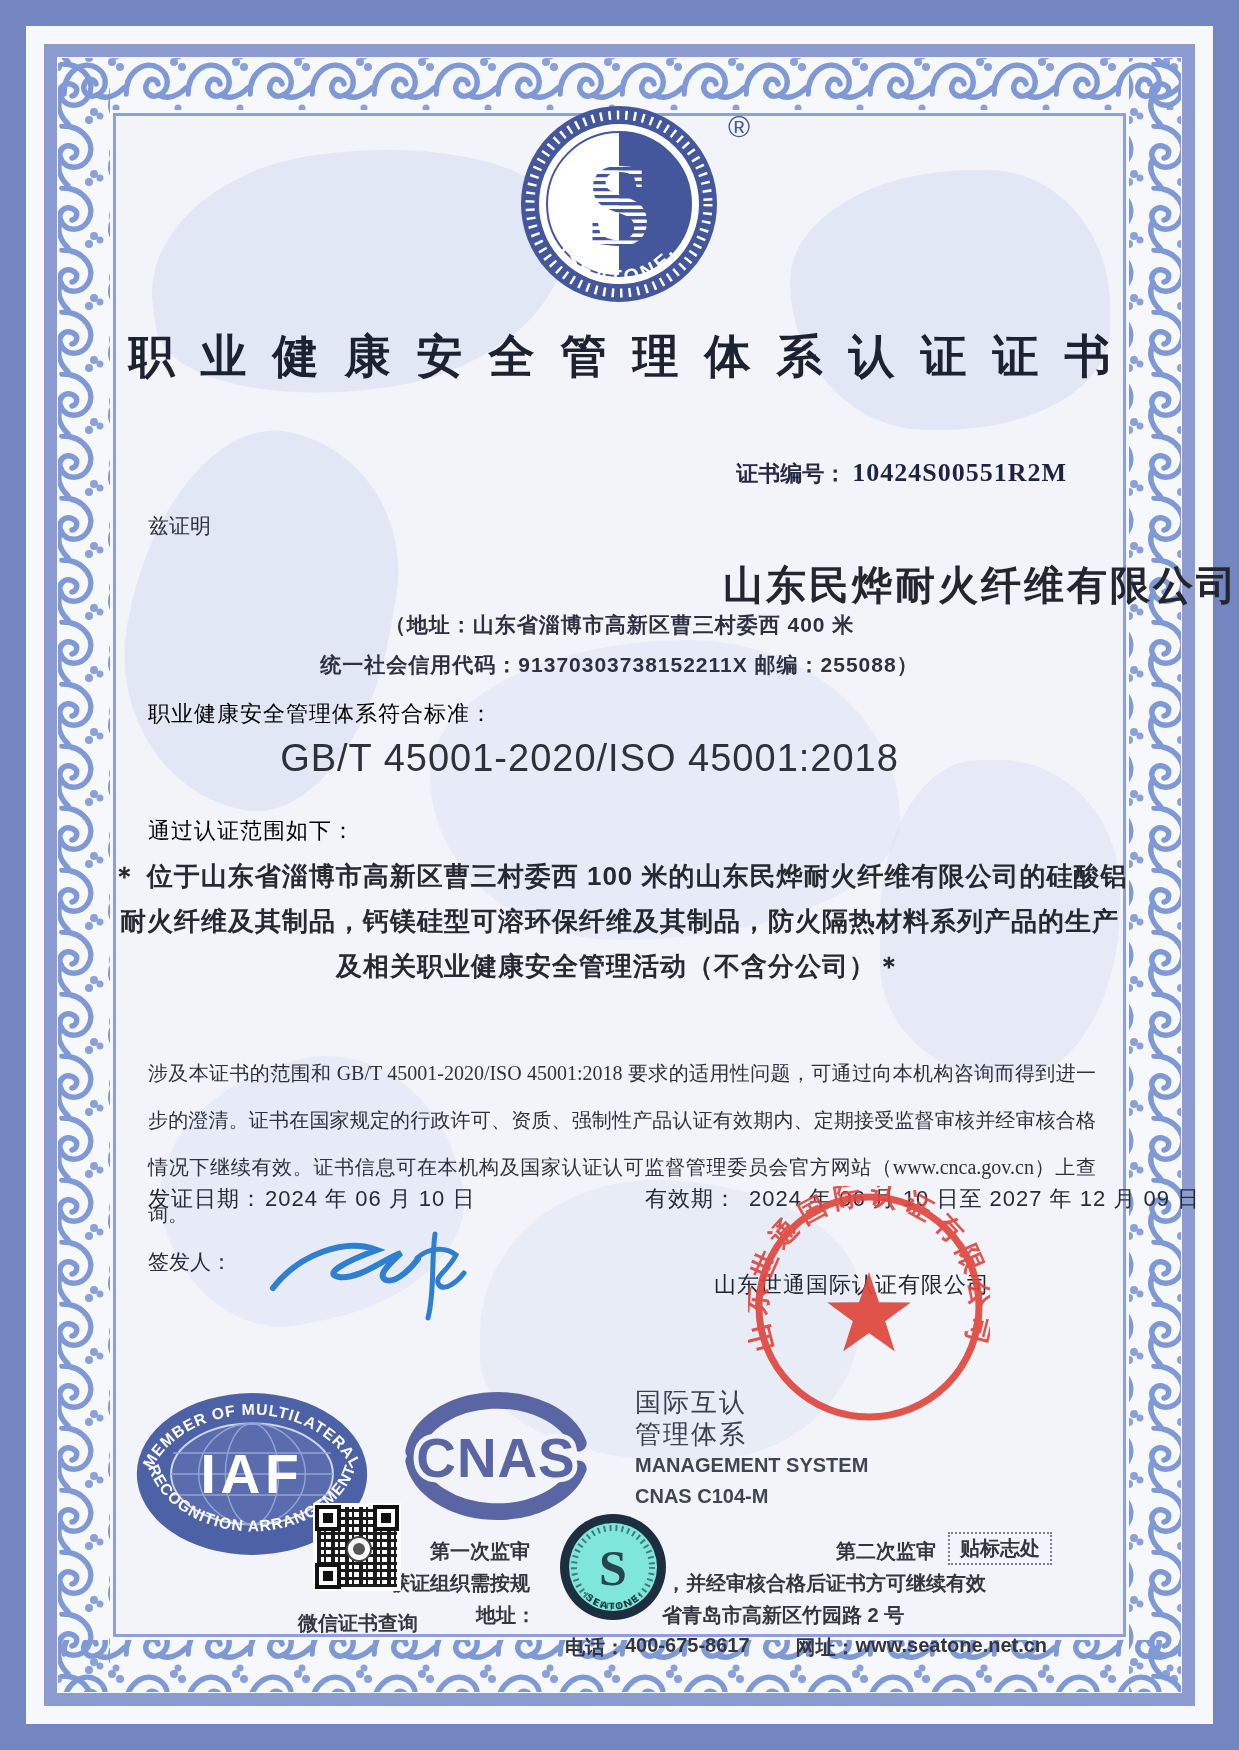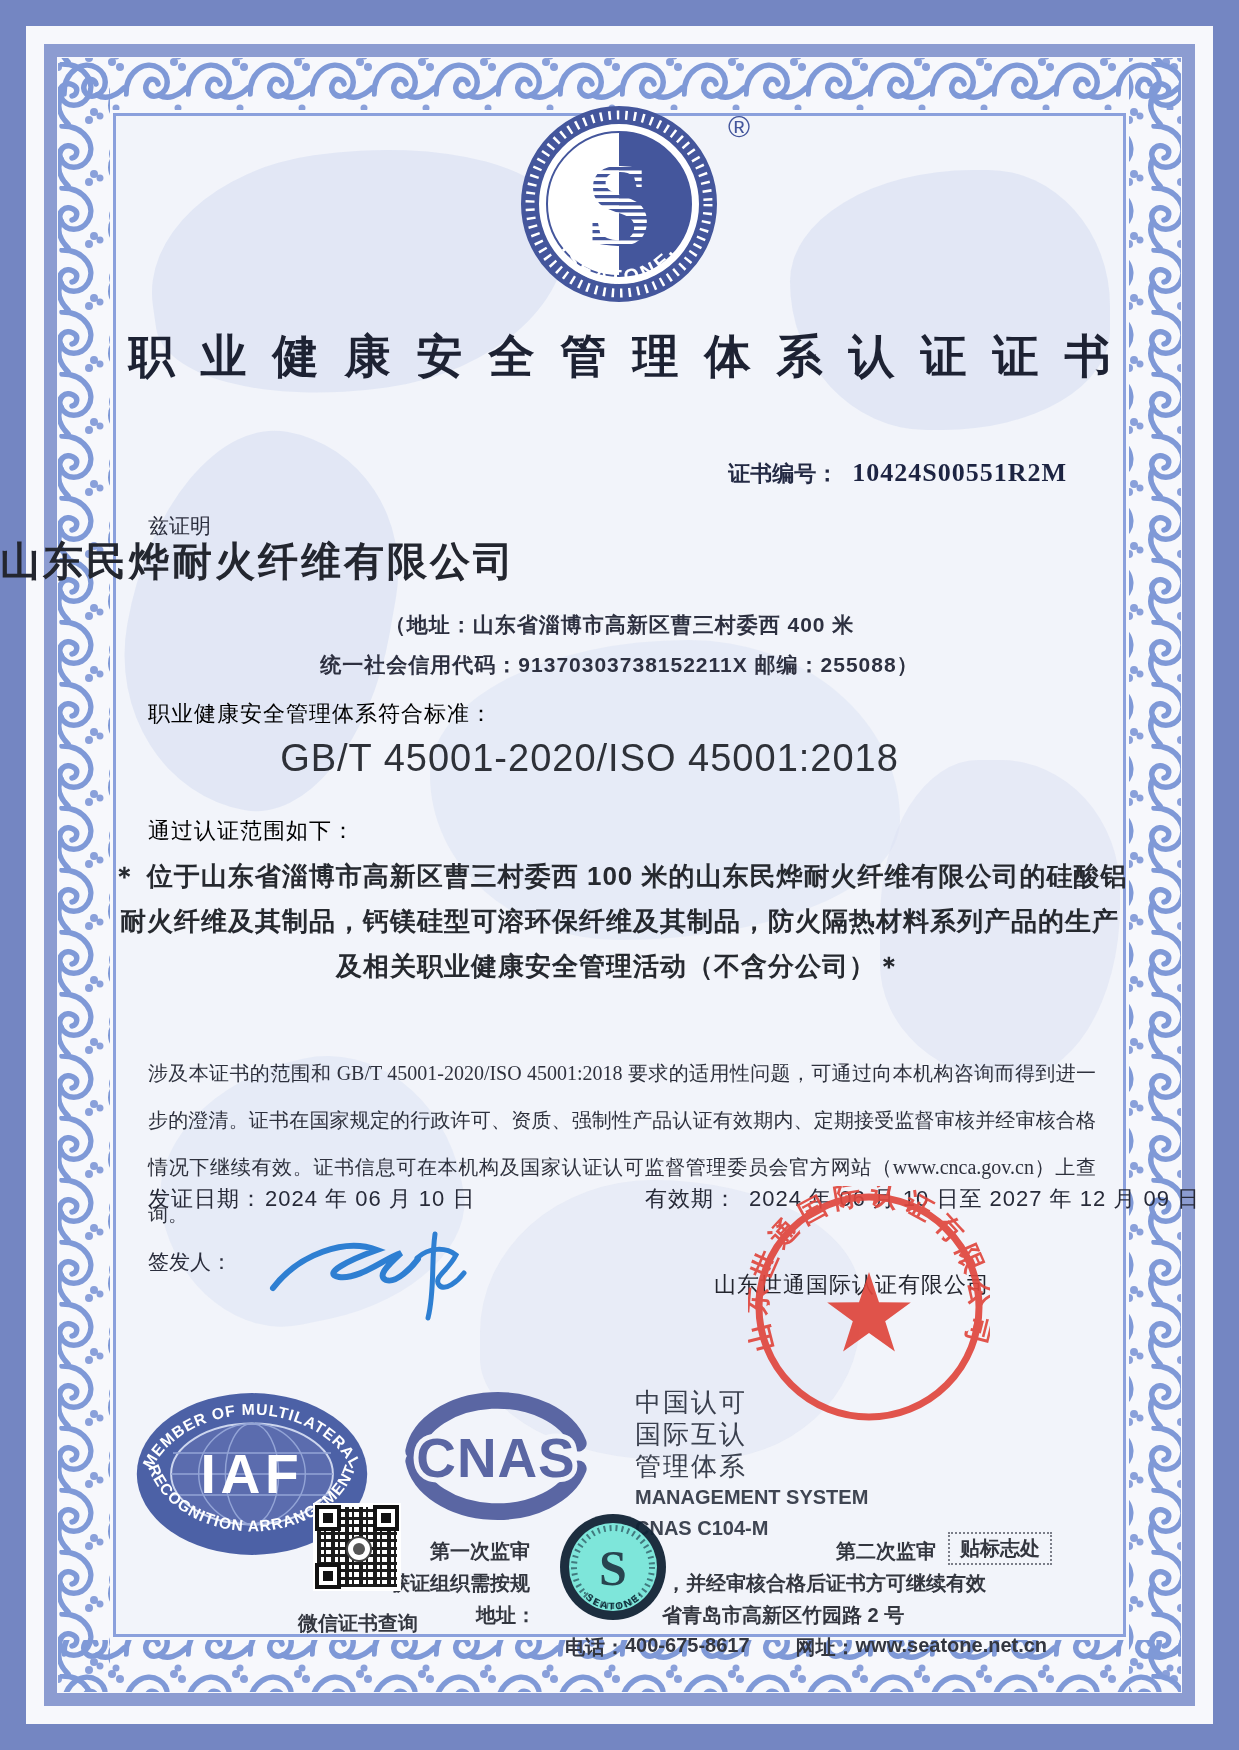--- a/index.html
+++ b/index.html
@@ -9,21 +9,21 @@
   .band{position:absolute;inset:44px;border:13px solid #8c9cd1;}
   .innerline{position:absolute;inset:113px;border:3px solid #8ba0dc;}
   .orn{position:absolute;left:0;top:0;}
   .content-bg{position:absolute;inset:116px;background:#f2f4fa;}
   .blob{position:absolute;background:#dde3f4;opacity:.8;}
   .abs{position:absolute;}
   .t-title{font-size:46px;font-weight:bold;letter-spacing:26px;color:#1d2233;text-align:center;width:100%;}
   .t-certno-label{font-size:22px;font-weight:bold;color:#242a44;}
   .t-certno{font-size:26px;font-weight:bold;font-family:"Liberation Serif",serif;color:#1d2442;letter-spacing:1px;}
   .t-small{font-size:21px;color:#2a2d3c;}
-  .t-company{font-size:40px;font-weight:bold;color:#23262f;text-align:left;width:100%;letter-spacing:3px;}
+  .t-company{font-size:40px;font-weight:bold;color:#23262f;text-align:right;width:100%;letter-spacing:3px;margin-top:24px;}
   .t-addr{font-size:21px;font-weight:bold;color:#2d3040;text-align:center;width:100%;letter-spacing:1px;}
   .t-label{font-size:22px;color:#000000;letter-spacing:1px;}
   .t-standard{font-size:38px;color:#2e3138;text-align:center;width:100%;letter-spacing:1px;}
   .t-scope{font-size:26px;font-weight:bold;color:#26292f;text-align:center;width:100%;line-height:45px;letter-spacing:1px;}
   .t-note{font-size:20px;color:#2e313d;line-height:47px;text-align:justify;font-family:Liberation Serif, serif;}
   .t-date{font-size:22px;color:#272a38;letter-spacing:1px;}
   .t-issuer{font-size:22px;color:#23252e;letter-spacing:1px;}
   .acc-cn{font-size:26px;color:#3a404e;line-height:32px;letter-spacing:2px;}
   .acc-en{font-size:20px;font-weight:bold;color:#3f4552;line-height:31px;}
   .t-foot{font-size:20px;font-weight:bold;color:#33363f;}
@@ -101,21 +101,21 @@
     <path d="M100 28 A72 72 0 0 1 100 172 Z" fill="#44569c"></path>
     <text x="100" y="141" text-anchor="middle" font-family="Liberation Serif,serif" font-weight="bold" font-size="118" fill="url(#stripes)">S</text>
     <text font-size="20" font-weight="bold" fill="#ffffff" letter-spacing="4">
       <textPath href="#ringBot" startOffset="50%" text-anchor="middle">·SEATONE·</textPath>
     </text>
   </svg>
   <div class="abs" style="left:728px;top:110px;font-size:30px;color:#44569c;">®</div>
 
   <div class="abs t-title" style="left:0;top:326px;padding-left:13px;">职业健康安全管理体系认证证书</div>
 
-  <div class="abs" style="right:172px;top:458px;display:flex;align-items:baseline;gap:14px;">
+  <div class="abs" style="right:172px;top:458px;display:flex;align-items:baseline;gap:6px;">
     <span class="t-certno-label">证书编号：</span>
     <span class="t-certno">10424S00551R2M</span>
   </div>
 
   <div class="abs t-small" style="left:148px;top:512px;">兹证明</div>
   <div class="abs t-company" style="left:0;top:534px;">山东民烨耐火纤维有限公司</div>
   <div class="abs t-addr" style="left:0;top:611px;">（地址：山东省淄博市高新区曹三村委西 400 米</div>
   <div class="abs t-addr" style="left:0;top:651px;">统一社会信用代码：91370303738152211X 邮编：255088）</div>
 
   <div class="abs t-label" style="left:148px;top:699px;">职业健康安全管理体系符合标准：</div>
@@ -181,21 +181,20 @@
     </text>
   </svg>
 
   <svg class="abs" style="left:398px;top:1382px;" width="196" height="148" viewBox="0 0 200 150">
     <path d="M16 70 A86 60 0 0 1 184 62" stroke="#5a66a3" stroke-width="17" fill="none" stroke-linecap="round"></path>
     <path d="M16 80 A86 60 0 0 0 184 88" stroke="#5a66a3" stroke-width="17" fill="none" stroke-linecap="round"></path>
     <text x="100" y="96" text-anchor="middle" font-size="56" font-weight="bold" fill="#5a66a3" stroke="#f2f4fa" stroke-width="10" paint-order="stroke" letter-spacing="1">CNAS</text>
   </svg>
 
   <div class="abs" style="left:635px;top:1386px;">
-    <div class="acc-cn">中国认可</div>
     <div class="acc-cn">国际互认</div>
     <div class="acc-cn">管理体系</div>
     <div class="acc-en">MANAGEMENT SYSTEM</div>
     <div class="acc-en">CNAS C104-M</div>
   </div>
 
   <div class="abs t-foot" style="left:430px;top:1538px;">第一次监审</div>
   <div class="abs t-foot" style="left:836px;top:1538px;">第二次监审</div>
   <div class="abs t-foot sticker" style="left:948px;top:1532px;">贴标志处</div>
 

